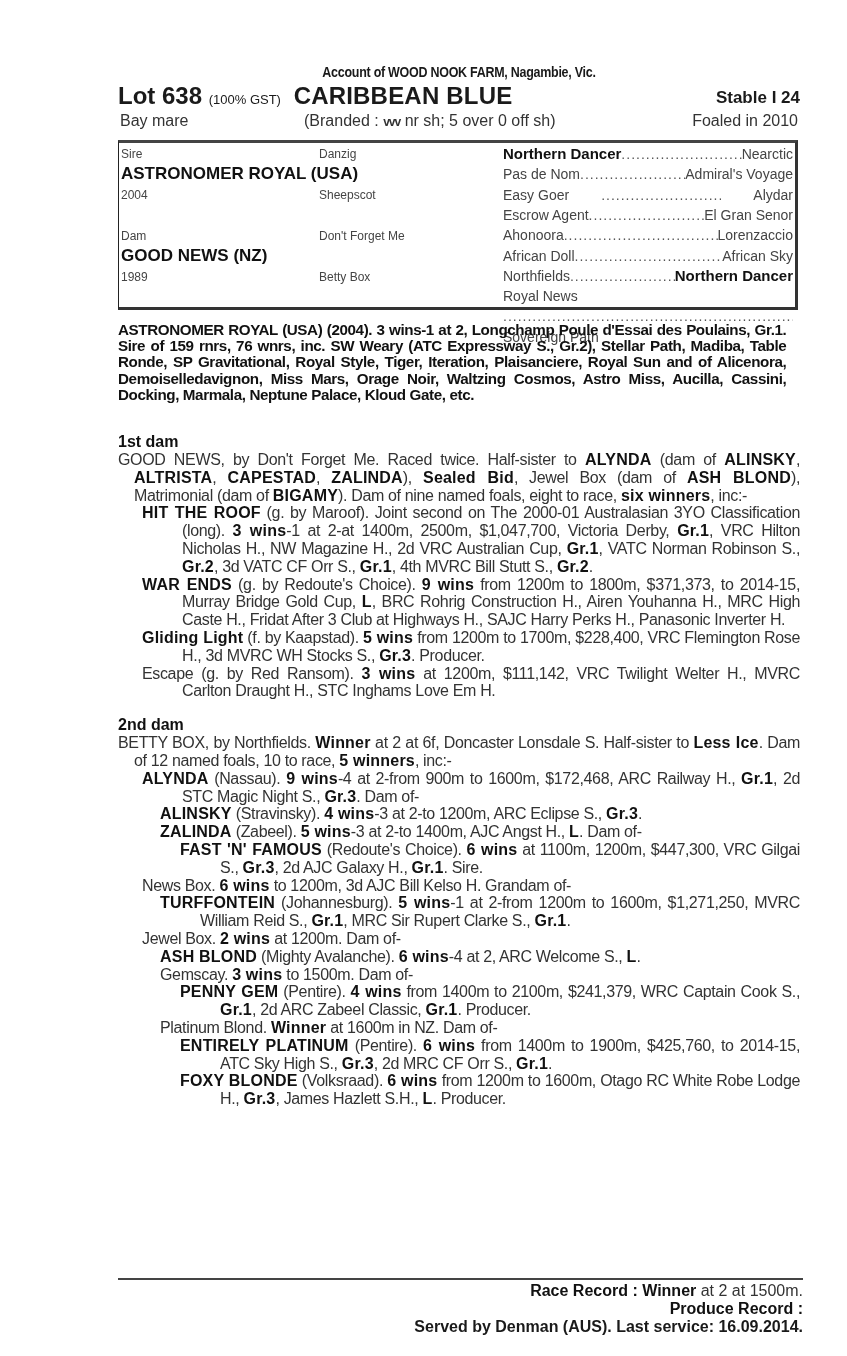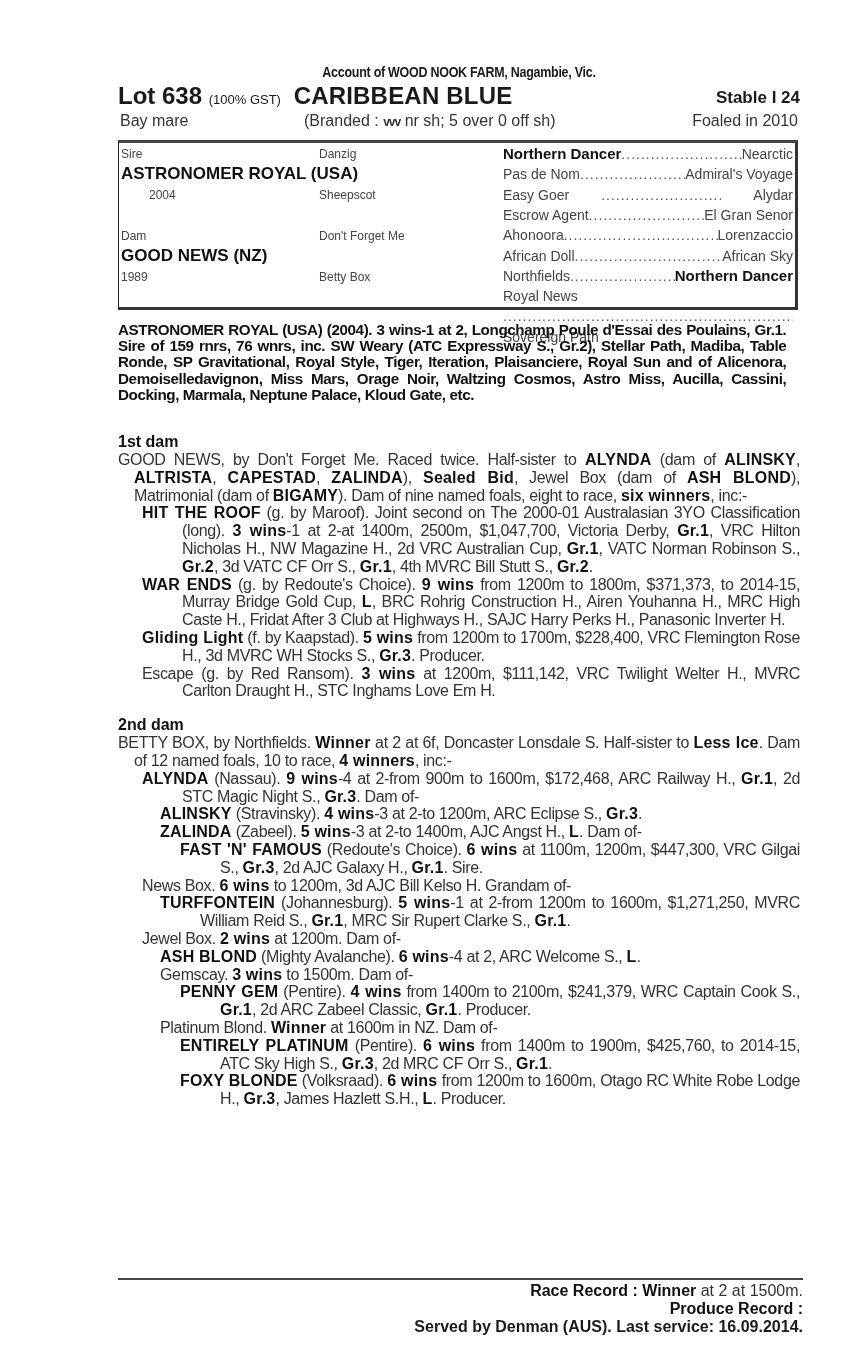--- a/index.html
+++ b/index.html
@@ -61,21 +61,21 @@
 
   <div class="subline">
     <span class="sex">Bay mare</span>
     <span class="brand"><span>(Branded : </span><b>vvv</b><span> nr sh; 5 over 0 off sh)</span></span>
     <span class="foaled">Foaled in 2010</span>
   </div>
 
   <div class="ped">
     <span class="c" style="left:2px;top:1px;">Sire</span>
     <span class="c big" style="left:2px;top:21px;">ASTRONOMER ROYAL (USA)</span>
-    <span class="c" style="left:2px;top:42px;margin-left:28px;">2004</span>
+    <span class="c" style="left:2px;top:42px;">2004</span>
     <span class="c" style="left:200px;top:1px;">Danzig</span>
     <span class="c" style="left:200px;top:42px;">Sheepscot</span>
 
     <span class="c" style="left:2px;top:83px;">Dam</span>
     <span class="c big" style="left:2px;top:103px;">GOOD NEWS (NZ)</span>
     <span class="c" style="left:2px;top:124px;">1989</span>
     <span class="c" style="left:200px;top:83px;">Don't Forget Me</span>
     <span class="c" style="left:200px;top:124px;">Betty Box</span>
 
     <div id="gp-container">
@@ -130,21 +130,21 @@
     <div id="fd-progeny">
         <div class="para i1"><b>HIT THE ROOF</b> (g. by Maroof). Joint second on The 2000-01 Australasian 3YO Classification (long). <b>3 wins</b>-1 at 2-at 1400m, 2500m, $1,047,700, Victoria Derby, <b>Gr.1</b>, VRC Hilton Nicholas H., NW Magazine H., 2d VRC Australian Cup, <b>Gr.1</b>, VATC Norman Robinson S., <b>Gr.2</b>, 3d VATC CF Orr S., <b>Gr.1</b>, 4th MVRC Bill Stutt S., <b>Gr.2</b>.</div>
         <div class="para i1"><b>WAR ENDS</b> (g. by Redoute's Choice). <b>9 wins</b> from 1200m to 1800m, $371,373, to 2014-15, Murray Bridge Gold Cup, <b>L</b>, BRC Rohrig Construction H., Airen Youhanna H., MRC High Caste H., Fridat After 3 Club at Highways H., SAJC Harry Perks H., Panasonic Inverter H.</div>
         <div class="para i1"><b>Gliding Light</b> (f. by Kaapstad). <b>5 wins</b> from 1200m to 1700m, $228,400, VRC Flemington Rose H., 3d MVRC WH Stocks S., <b>Gr.3</b>. Producer.</div>
         <div class="para i1n" style="margin-left: 24px; padding-left: 40px; text-indent: -40px;">Escape (g. by Red Ransom). <b>3 wins</b> at 1200m, $111,142, VRC Twilight Welter H., MVRC Carlton Draught H., STC Inghams Love Em H.</div>
       </div>
   </div>
 
   <div class="sect" style="margin-top:16px;">
     <h3>2nd dam</h3>
-    <div class="para i0" id="sd-intro">BETTY BOX, by Northfields. <b>Winner</b> at 2 at 6f, Doncaster Lonsdale S. Half-sister to <b>Less Ice</b>. Dam of 12 named foals, 10 to race, <b>4 winners</b>, inc:-</div>
+    <div class="para i0" id="sd-intro">BETTY BOX, by Northfields. <b>Winner</b> at 2 at 6f, Doncaster Lonsdale S. Half-sister to <b>Less Ice</b>. Dam of 12 named foals, 10 to race, <b>5 winners</b>, inc:-</div>
     <div id="sd-entries">
         <div class="para i1"><b>ALYNDA</b> (Nassau). <b>9 wins</b>-4 at 2-from 900m to 1600m, $172,468, ARC Railway H., <b>Gr.1</b>, 2d STC Magic Night S., <b>Gr.3</b>. Dam of-</div>
         <div class="para i2"><b>ALINSKY</b> (Stravinsky). <b>4 wins</b>-3 at 2-to 1200m, ARC Eclipse S., <b>Gr.3</b>.</div>
         <div class="para i2"><b>ZALINDA</b> (Zabeel). <b>5 wins</b>-3 at 2-to 1400m, AJC Angst H., <b>L</b>. Dam of-</div>
         <div class="para i3"><b>FAST 'N' FAMOUS</b> (Redoute's Choice). <b>6 wins</b> at 1100m, 1200m, $447,300, VRC Gilgai S., <b>Gr.3</b>, 2d AJC Galaxy H., <b>Gr.1</b>. Sire.</div>
         <div class="para i1">News Box. <b>6 wins</b> to 1200m, 3d AJC Bill Kelso H. Grandam of-</div>
         <div class="para i2"><b>TURFFONTEIN</b> (Johannesburg). <b>5 wins</b>-1 at 2-from 1200m to 1600m, $1,271,250, MVRC William Reid S., <b>Gr.1</b>, MRC Sir Rupert Clarke S., <b>Gr.1</b>.</div>
         <div class="para i1">Jewel Box. <b>2 wins</b> at 1200m. Dam of-</div>
         <div class="para i2"><b>ASH BLOND</b> (Mighty Avalanche). <b>6 wins</b>-4 at 2, ARC Welcome S., <b>L</b>.</div>
         <div class="para i2">Gemscay. <b>3 wins</b> to 1500m. Dam of-</div>

